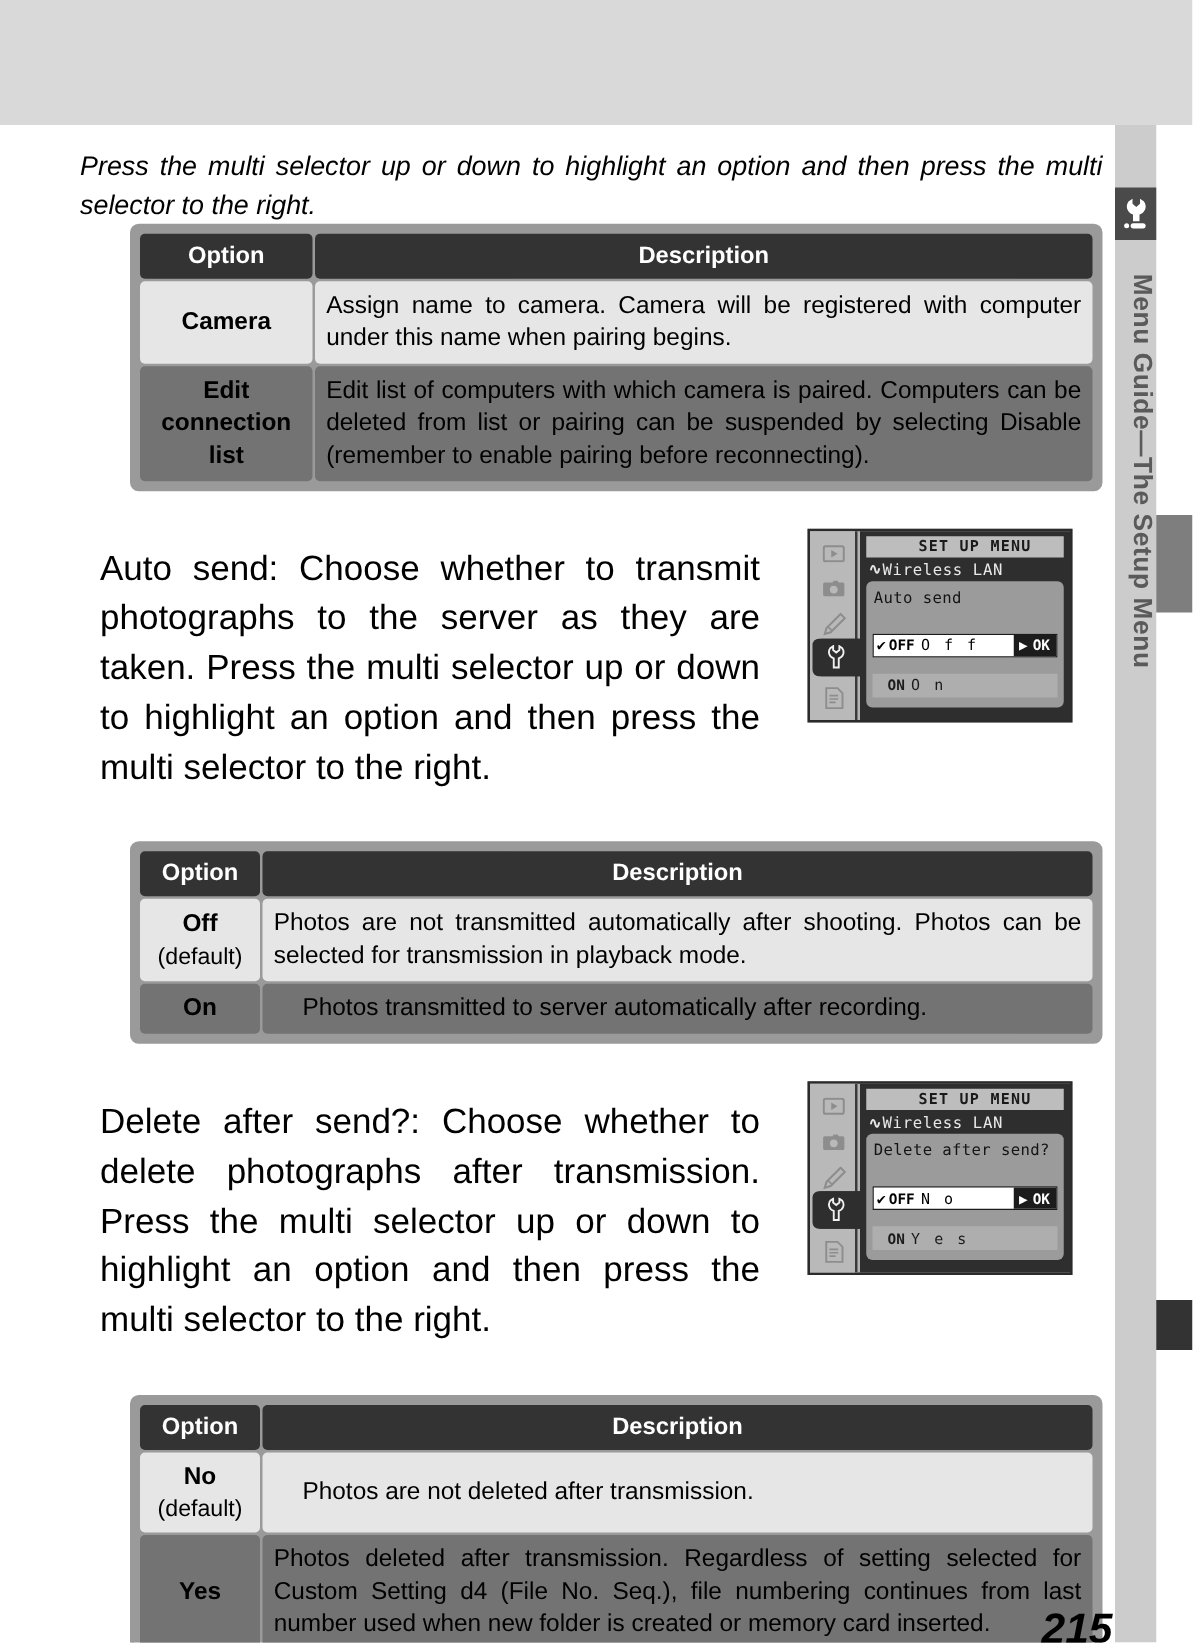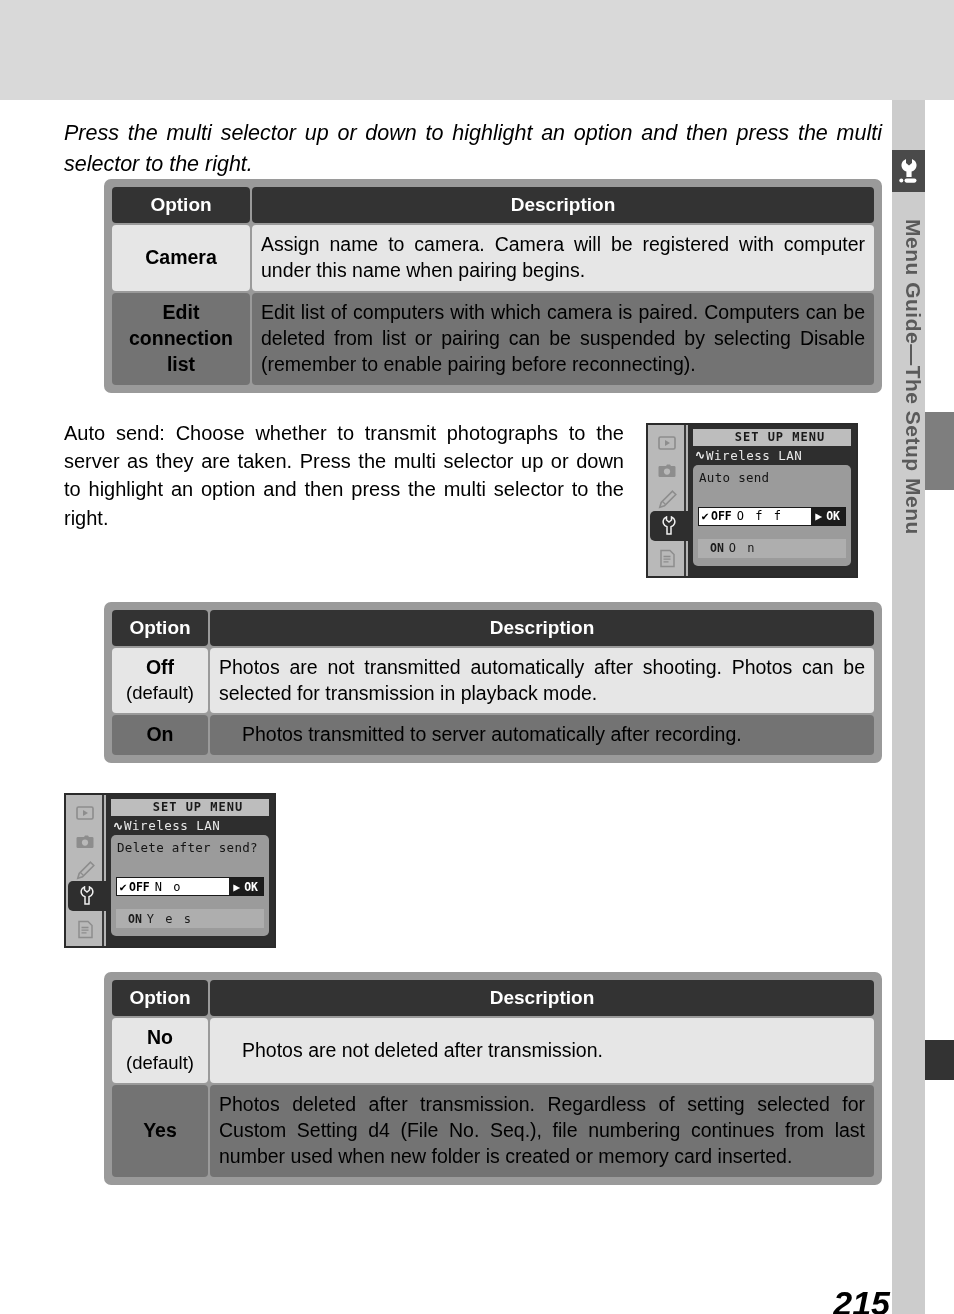--- a/index.html
+++ b/index.html
@@ -133,21 +133,21 @@
   .tbl-block { margin-top: 6px; }
 
   
   .section {
     display: flex;
     align-items: flex-start;
     gap: 22px;
     margin-top: 26px;
   }
   .section .txt { width: 560px; }
-  .section .txt p { text-align: justify; font-size: 20px; line-height: 1.42; margin:0;}
+  .section .txt p { text-align: justify; font-size: 28px; line-height: 1.42; margin:16px;}
   .lcd-holder { width: 214px; padding-top: 4px; }
 
   
   .lcd {
     position: relative;
     width: 212px;
     height: 155px;
     background: #b4b4b4;
     border: 2px solid #2b2b2b;
     box-sizing: border-box;
@@ -398,20 +398,23 @@
         </tr>
         <tr>
           <td class="opt-name">On</td>
           <td class="desc nojust">Photos transmitted to server automatically after recording.</td>
         </tr>
       </tbody>
     </table>
   </div>
 
   <div class="section">
+    <div class="txt">
+      <p><b>Delete after send?</b><span>: Choose whether to delete photographs after transmission.  Press the multi selector up or down to highlight an option and then press the multi selector to the right.</span></p>
+    </div>
     <div class="lcd-holder">
       <div class="lcd">
         <div class="lcd-side">
           <div class="lcd-side-ic" style="top:6px">
             <svg width="18" height="14" viewBox="0 0 18 14">
                 <rect x="1" y="1" width="16" height="12" rx="1.5" fill="none" stroke="#8d8d8d" stroke-width="1.6"></rect>
                 <path d="M7 4 L12 7 L7 10 Z" fill="#8d8d8d"></path>
               </svg>
           </div>
           <div class="lcd-side-ic" style="top:35px">

